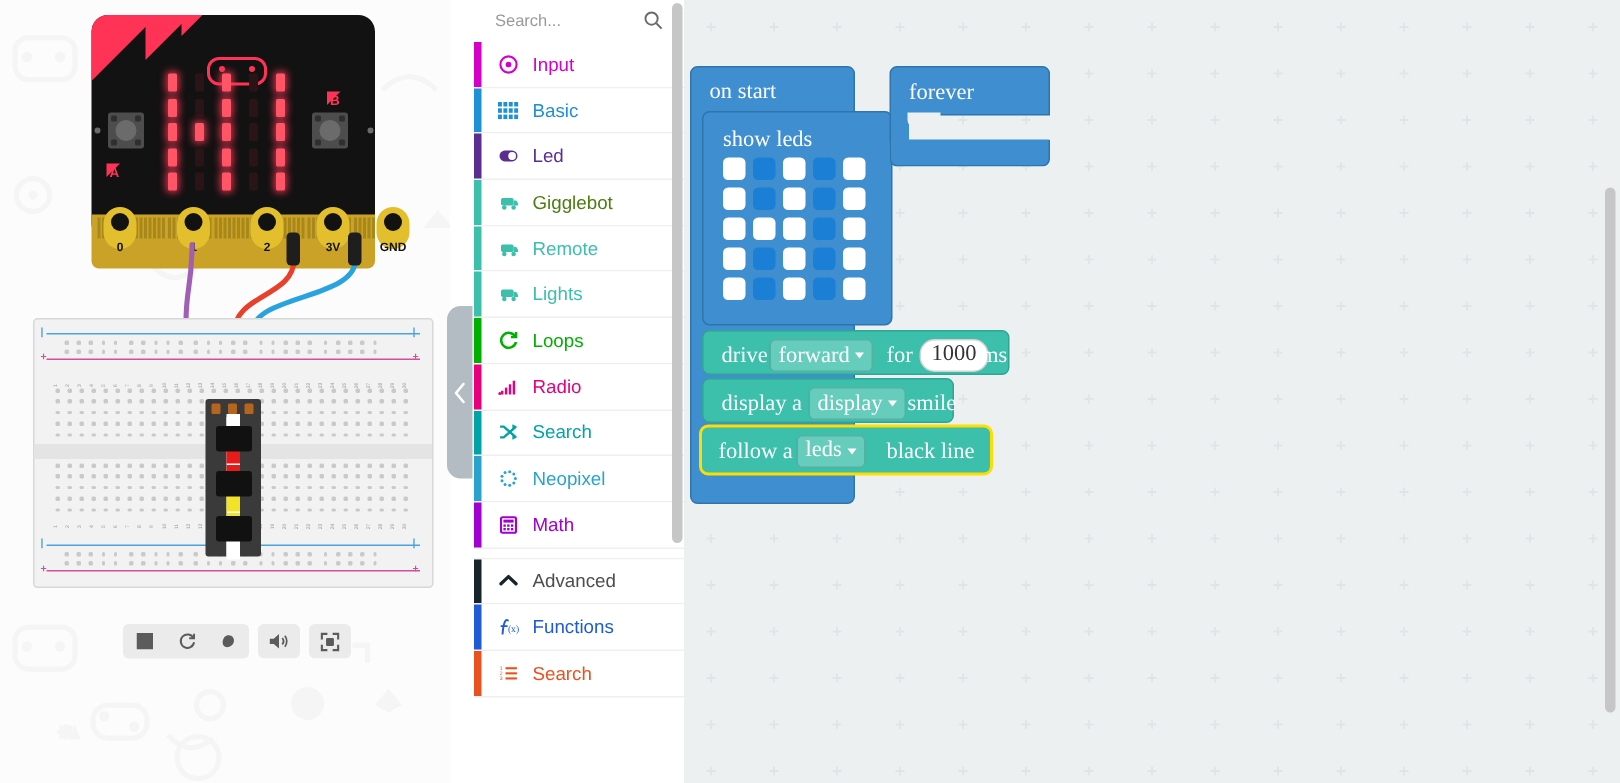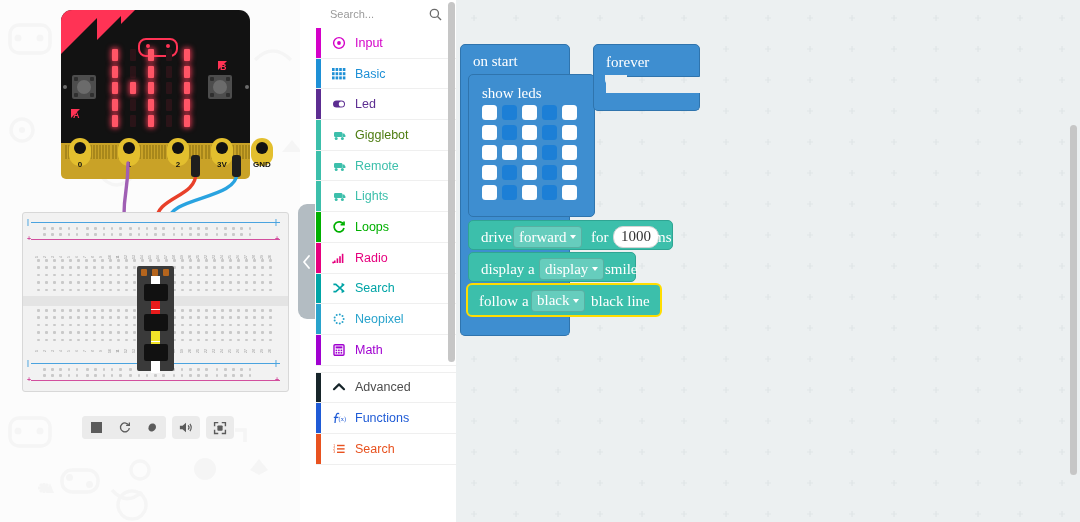--- a/index.html
+++ b/index.html
@@ -1380,21 +1380,21 @@
     <div class="field" style="position:absolute;left:70px;top:5px;">
       <span class="blk-txt">display</span>
       <span class="caret"></span>
     </div>
     <span class="blk-txt" style="position:absolute;left:136px;top:8px;">smile</span>
   </div>
 
   <div class="blk" id="blk-follow" style="left:10px;top:283px;width:192px;height:30px;background:#3cbfab;border:2.5px solid #ffdd00;border-radius:6px;">
     <span class="blk-txt" style="position:absolute;left:11px;top:8px;">follow a</span>
     <div class="field" style="position:absolute;left:63px;top:4.5px;">
-      <span class="blk-txt">black</span>
+      <span class="blk-txt">leds</span>
       <span class="caret"></span>
     </div>
     <span class="blk-txt" style="position:absolute;left:123px;top:8px;">black line</span>
   </div>
 
   <div class="blk hat" id="blk-forever" style="left:137px;top:44px;width:105px;height:31px;border-radius:5px 5px 0 0;">
     <span class="blk-txt" style="position:absolute;left:12px;top:9px;">forever</span>
   </div>
   <div class="blk" id="blk-forever-arm" style="left:137px;top:75px;width:12px;height:20px;background:#3e8ed0;border-left:1px solid #2f74ad;"></div>
   <div class="blk hat" id="blk-forever-foot" style="left:137px;top:93px;width:105px;height:17px;border-radius:0 0 5px 5px;border-top:none;"></div>

